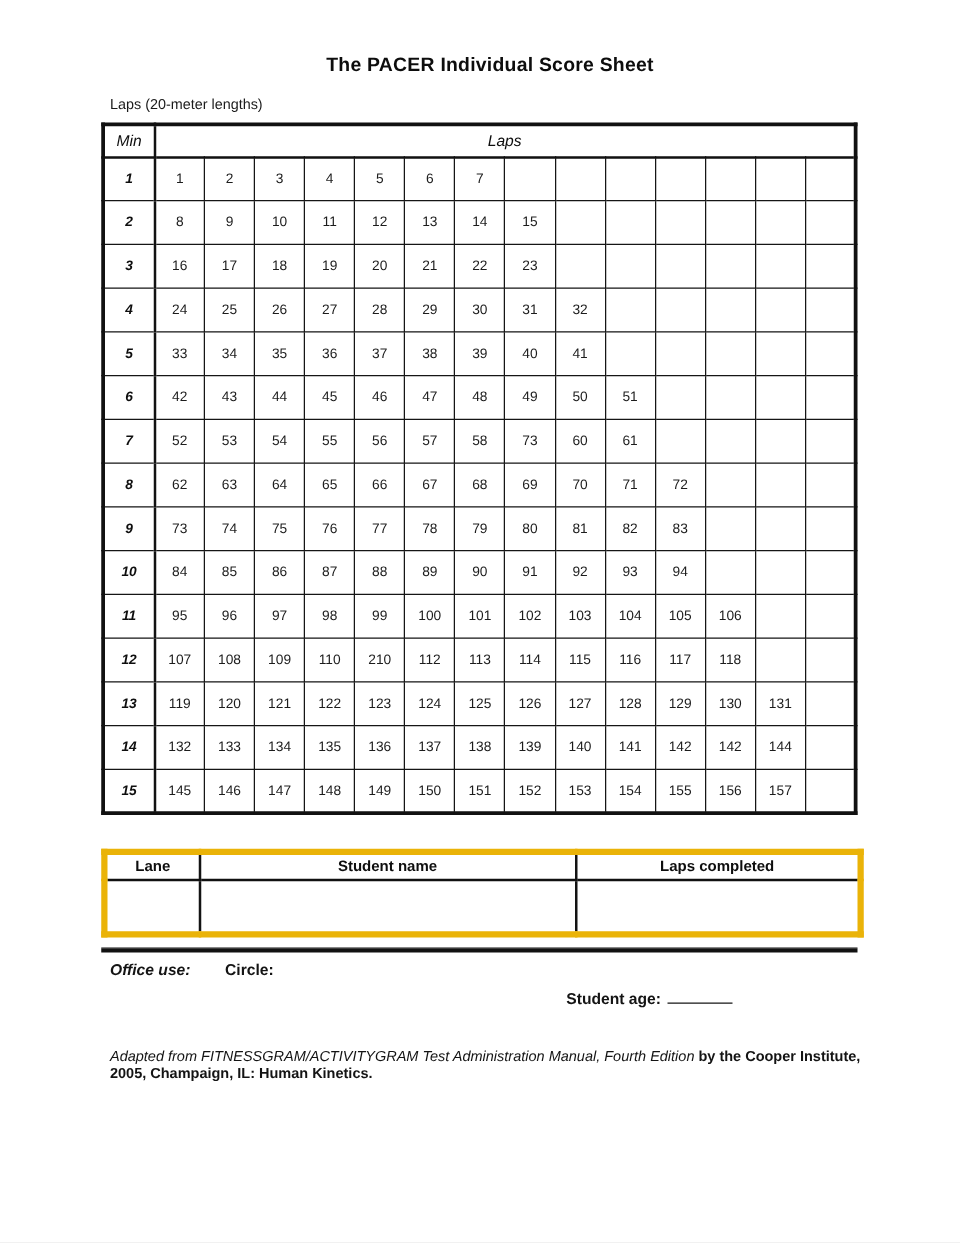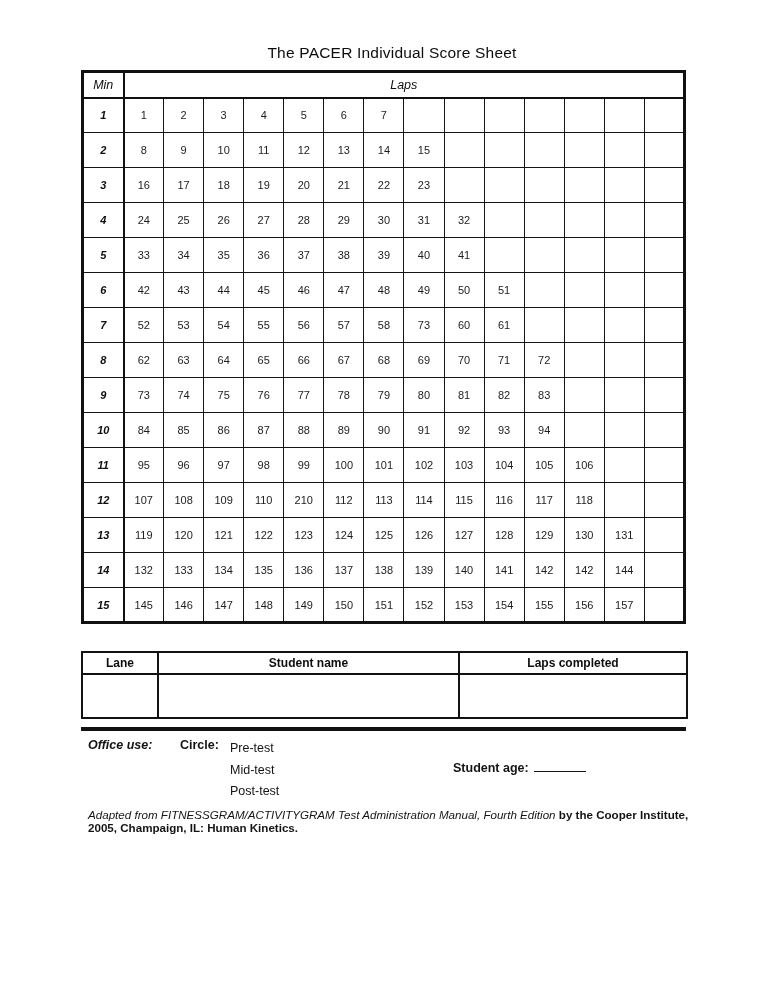--- a/index.html
+++ b/index.html
@@ -4,21 +4,21 @@
 <style>
   * { margin:0; padding:0; box-sizing:border-box; }
   html,body { background:#e8e8e8; }
   body { font-family:"Liberation Sans", sans-serif; }
   .page {
     position:relative; width:768px; height:994px; background:#ffffff;
     margin:0 auto; color:#161616; overflow:hidden;
   }
   .title {
     padding-top:44px; text-align:center;
-    font-size:15.5px; font-weight:400; letter-spacing:.2px; color:#0d0d0d;padding-left:16px;
+    font-size:15.5px; font-weight:700; letter-spacing:.2px; color:#0d0d0d;padding-left:16px;
   }
   .content { margin-left:81px; width:605px; }
 
   
   .form-line {
     margin:33px 0 0 12px; font-size:13px; font-weight:700; white-space:nowrap; color:#141414;
   }
   .blank {
     display:inline-block; height:14px; border-bottom:1.4px solid #161616; vertical-align:baseline;
   }
@@ -41,21 +41,21 @@
     height:26px; font-size:12.5px; font-style:italic; font-weight:400;
     border-bottom:2.6px solid #111; color:#0e0e0e;
   }
   table.laps th.min-col, table.laps td.min { border-right:2.6px solid #111; }
   table.laps td { height:35px; font-size:11px; color:#1c1c1c; }
   table.laps td.min { font-weight:700; font-style:italic; font-size:11px; color:#0e0e0e; }
 
   
   table.roster {
     margin-top:27px; width:605px; table-layout:fixed; border-collapse:collapse;
-    border:2px solid #eab308;
+    border:5px solid #eab308;
   }
   table.roster th {
     height:22px; border:2px solid #131313; border-bottom:2.6px solid #111;
     font-size:12px; font-weight:700; text-align:center; color:#0e0e0e;
   }
   table.roster td { height:44px; border:2px solid #131313; }
 
   
   .rule {
     margin-top:8px; width:605px; height:3px;
@@ -78,20 +78,21 @@
 </style>
 </head>
 <body>
 
 <div class="page">
   <div class="title">The PACER Individual Score Sheet</div>
 
   <div class="content">
 
 
+    <div class="caption">Laps (20-meter lengths)</div>
 
     <table class="laps">
       <colgroup id="laps-cols">
           <col style="width: 41px;">
           <col>
           <col>
           <col>
           <col>
           <col>
           <col>
@@ -389,25 +390,20 @@
             <td></td>
           </tr>
         </tbody>
     </table>
 
     <div class="rule"></div>
 
     <div class="office">
       <span class="ou">Office use:</span>
       <span class="cl">Circle:</span>
-      <div class="opts" id="office-options">
-          <div class="opt">Pre-test</div>
-          <div class="opt">Mid-test</div>
-          <div class="opt">Post-test</div>
-        </div>
       <span class="age"><span>Student age:</span><span class="age-blank"></span></span>
     </div>
 
     <p class="attr">
       <span class="it">Adapted from FITNESSGRAM/ACTIVITYGRAM Test Administration Manual, Fourth Edition</span>
       <span class="bd">by the Cooper Institute, 2005, Champaign, IL: Human Kinetics.</span>
     </p>
 
   </div>
 </div>

